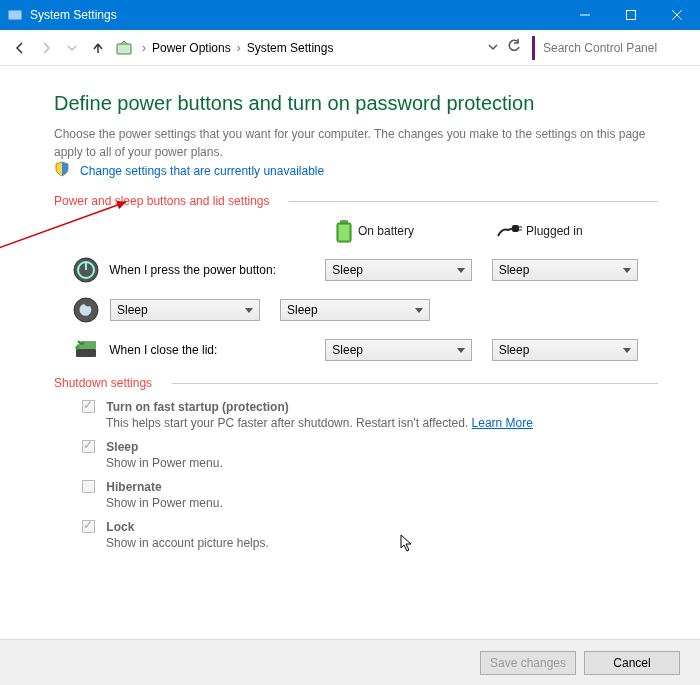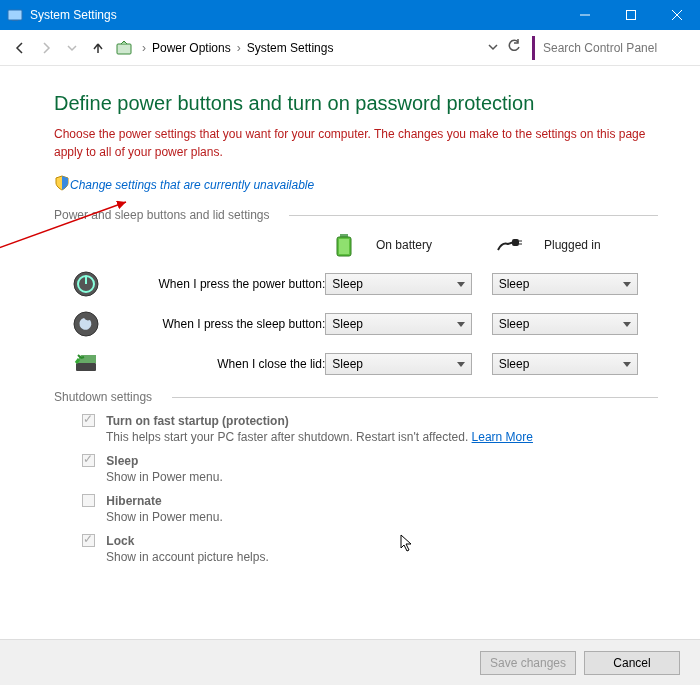--- a/index.html
+++ b/index.html
@@ -11,30 +11,30 @@
   .navbar { height: 36px; border-bottom: 1px solid #e5e5e5; display: flex; align-items: center; padding: 0 8px; }
   .nav-arrow { width: 24px; height: 24px; display: flex; align-items: center; justify-content: center; color: #555; margin-right: 2px; }
   .nav-disabled { color: #bbb; }
   .crumb { padding: 2px 2px; }
   .crumb-chev { color: #777; padding: 0 4px; }
   .spacer { flex: 1; }
   .refresh { width: 24px; text-align: center; color: #555; }
   .search { width: 160px; height: 24px; border: none; border-left: 3px solid #701a75; padding: 0 8px; font-size: 12px; color: #777; outline: none; margin-left: 6px; }
   .content { padding: 18px 42px 0 54px; height: 572px; position: relative; }
   h1 { color: #0a6b3a; font-size: 20px; font-weight: 400; margin: 8px 0 10px; }
-  .desc { color: #b91c1c; line-height: 1.5; margin: 0 0 14px; }
-  .shield-row { display: flex; align-items: center; gap: 0; margin-bottom: 14px; font-style: italic; }
+  .desc { color: #737373; line-height: 1.5; margin: 0 0 0; }
+  .shield-row { display: flex; align-items: center; gap: 10px; margin-bottom: 14px; }
   .link { color: #0066cc; cursor: pointer; }
-  .section-head { color: #737373; display: flex; align-items: center; gap: 20px; margin: 6px 0 10px; }
+  .section-head { color: #ef4444; display: flex; align-items: center; gap: 20px; margin: 6px 0 10px; }
   .section-head .rule { flex: 1; border-top: 1px solid #ccc; }
   .col-heads { display: flex; padding-left: 280px; margin-bottom: 12px; }
-  .col-head { width: 170px; display: flex; align-items: center; gap: 22px; color: #222; }
+  .col-head { width: 170px; display: flex; align-items: center; gap: 4px; color: #222; }
   .row { display: flex; align-items: center; margin-bottom: 12px; }
   .row-icon { width: 28px; height: 28px; margin-left: 18px; margin-right: 10px; display:flex; align-items:center; justify-content:center; }
-  .row-label { width: 222px; text-align: right; }
+  .row-label { width: 222px; }
   .dd { width: 150px; height: 22px; background: linear-gradient(#f6f6f6,#e9e9e9); border: 1px solid #adadad; display: flex; align-items: center; padding: 0 6px; margin-right: 20px; position: relative; font-size: 12px; }
   .dd::after { content: ""; position: absolute; right: 6px; top: 8px; border-left: 4px solid transparent; border-right: 4px solid transparent; border-top: 5px solid #555; }
   .shutdown-list { padding-left: 28px; }
   .sd-item { margin-bottom: 10px; color: #666; }
   .sd-item .chk { display: inline-block; width: 13px; height: 13px; border: 1px solid #bbb; background: #f5f5f5; vertical-align: -2px; margin-right: 8px; position: relative; }
   .sd-item .chk.checked::after { content: "✓"; position: absolute; top: -3px; left: 0; font-size: 12px; color: #aaa; }
   .sd-item b { color: #666; font-weight: 600; }
   .sd-sub { margin-left: 24px; color: #666; margin-top: 2px; }
   .footer { position: absolute; bottom: 0; left: 0; right: 0; height: 46px; background: #f0f0f0; border-top: 1px solid #ddd; display: flex; align-items: center; justify-content: flex-end; padding: 16px 20px; gap: 8px; }
   .btn { height: 24px; min-width: 96px; border: 1px solid #adadad; background: #e1e1e1; font-size: 12px; display: flex; align-items: center; justify-content: center; }
@@ -182,21 +182,20 @@
       </div>
   </div>
 
   <div class="row">
     <div class="row-icon">
         <svg width="26" height="26">
           <circle cx="13" cy="13" r="12" fill="#555" stroke="#333"></circle>
           <path d="M17 9 A6 6 0 1 1 11 7 A5 5 0 0 0 17 9 Z" fill="#cde"></path>
         </svg>
       </div>
-    <div class="row-label">When I press the sleep button:</div>
     <div class="dd">
         <span>Sleep</span>
       </div>
     <div class="dd">
         <span>Sleep</span>
       </div>
   </div>
 
   <div class="row">
     <div class="row-icon">

